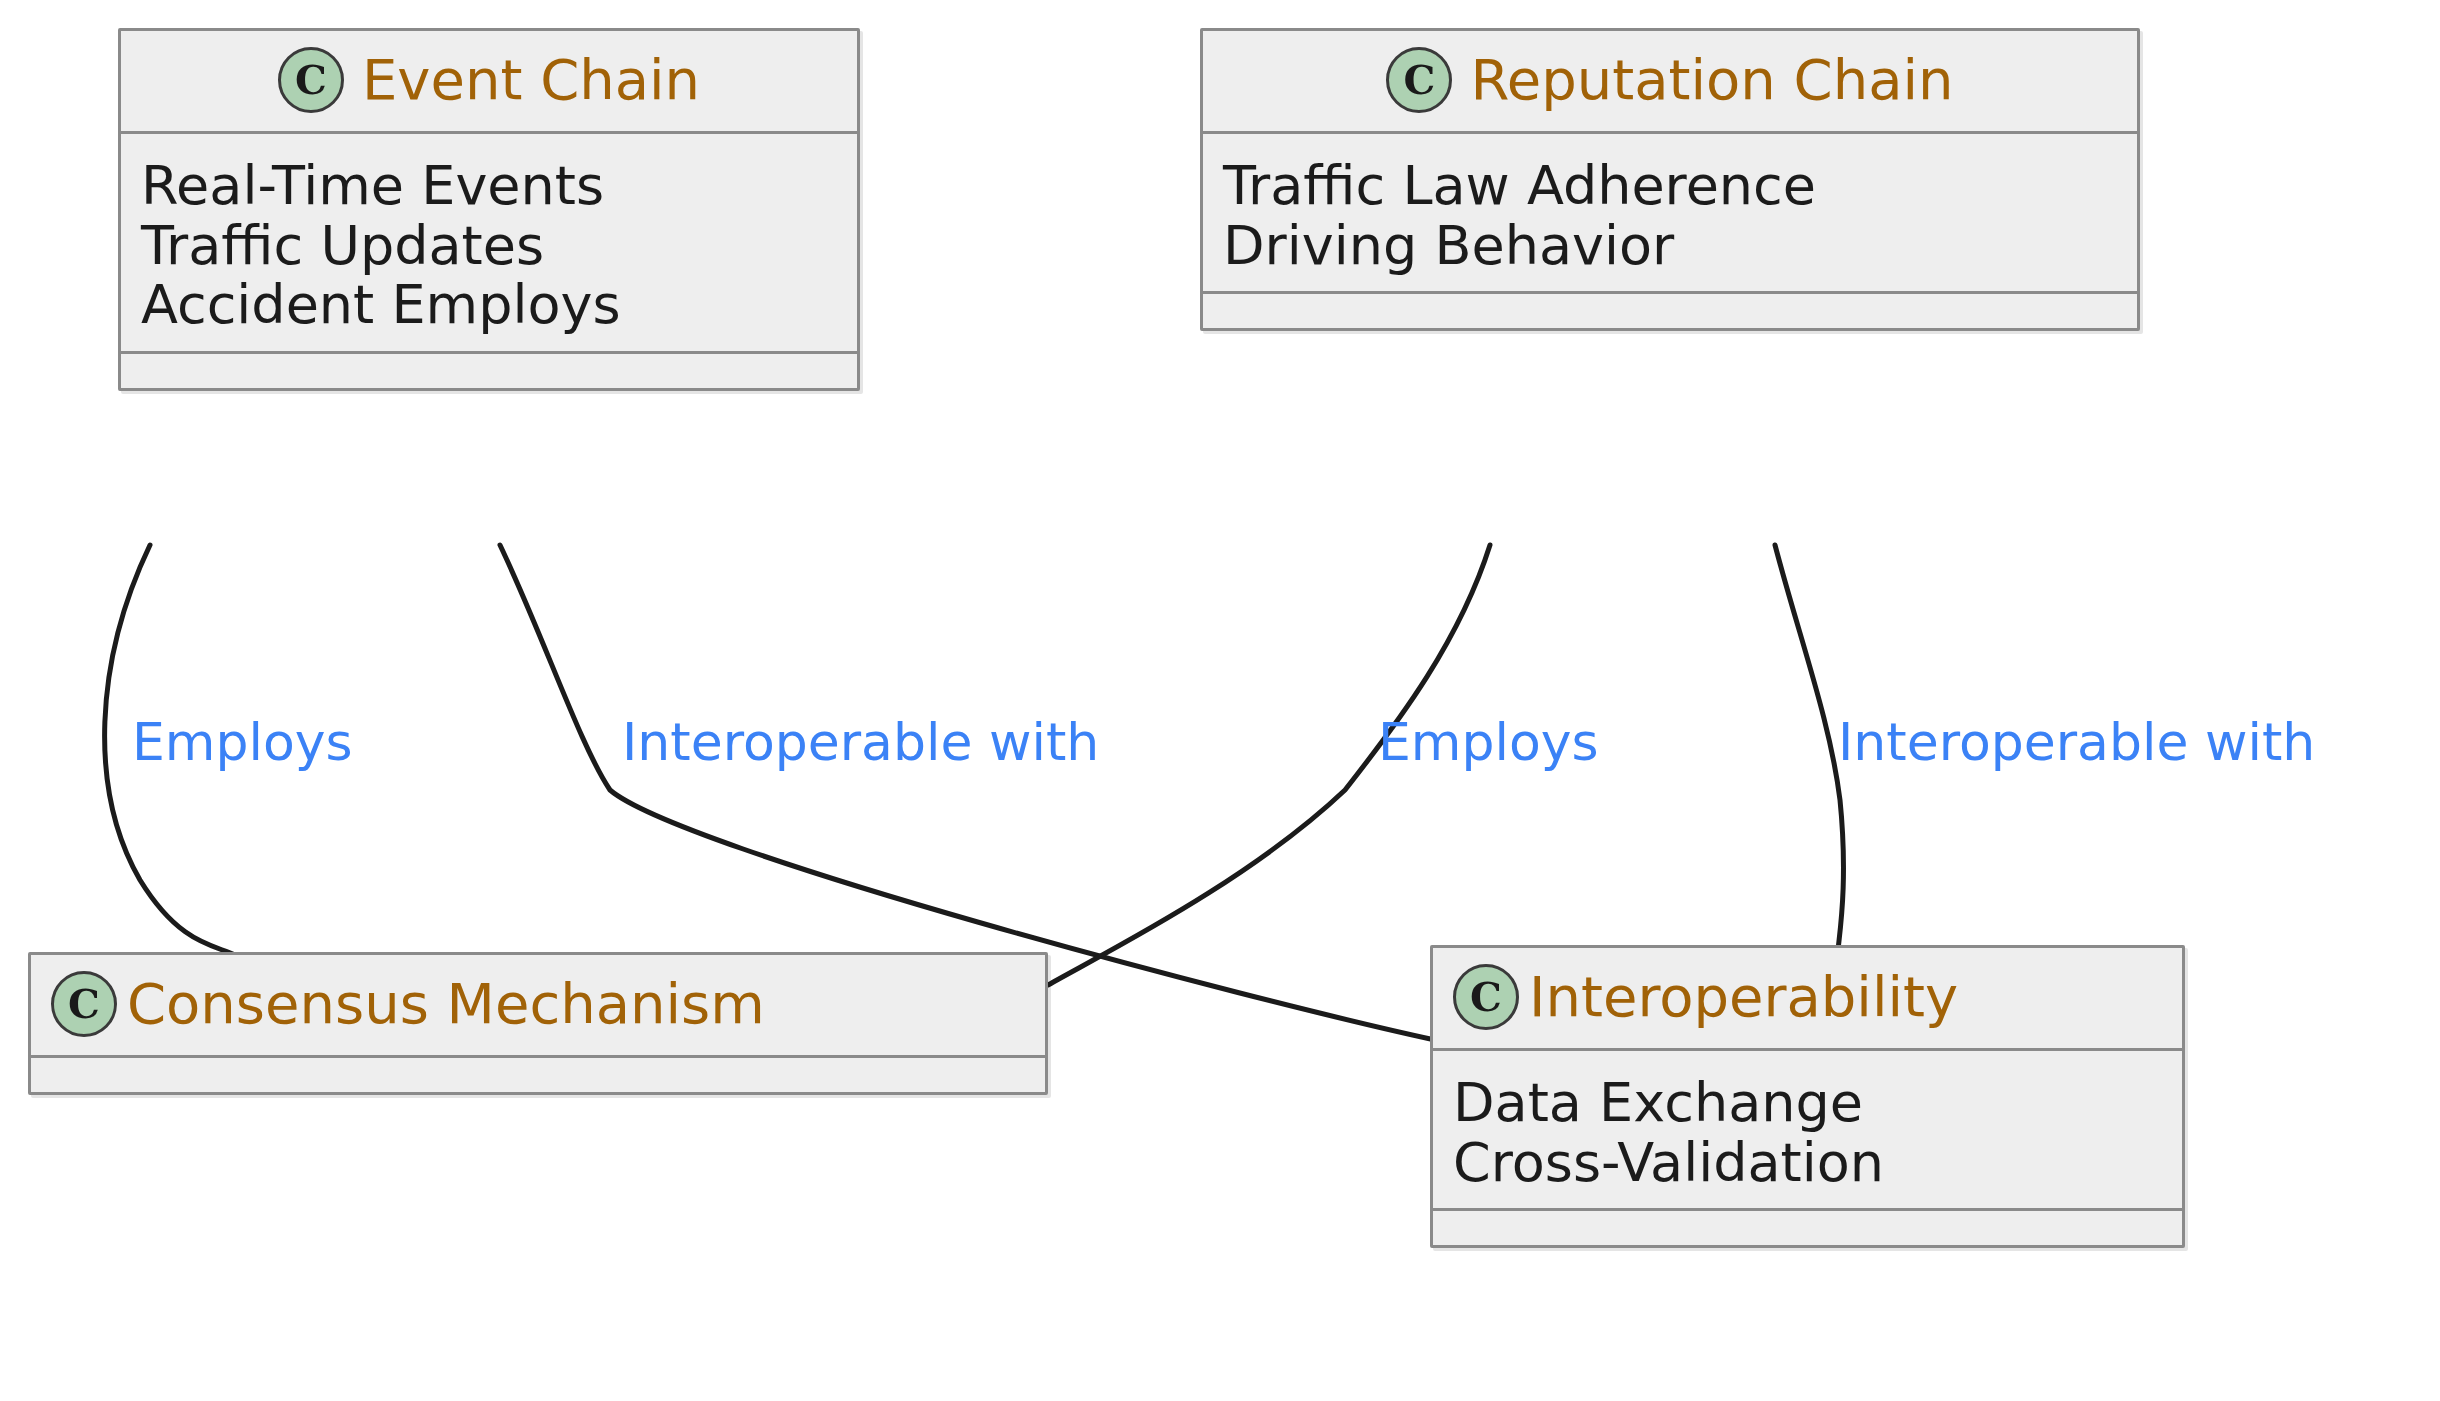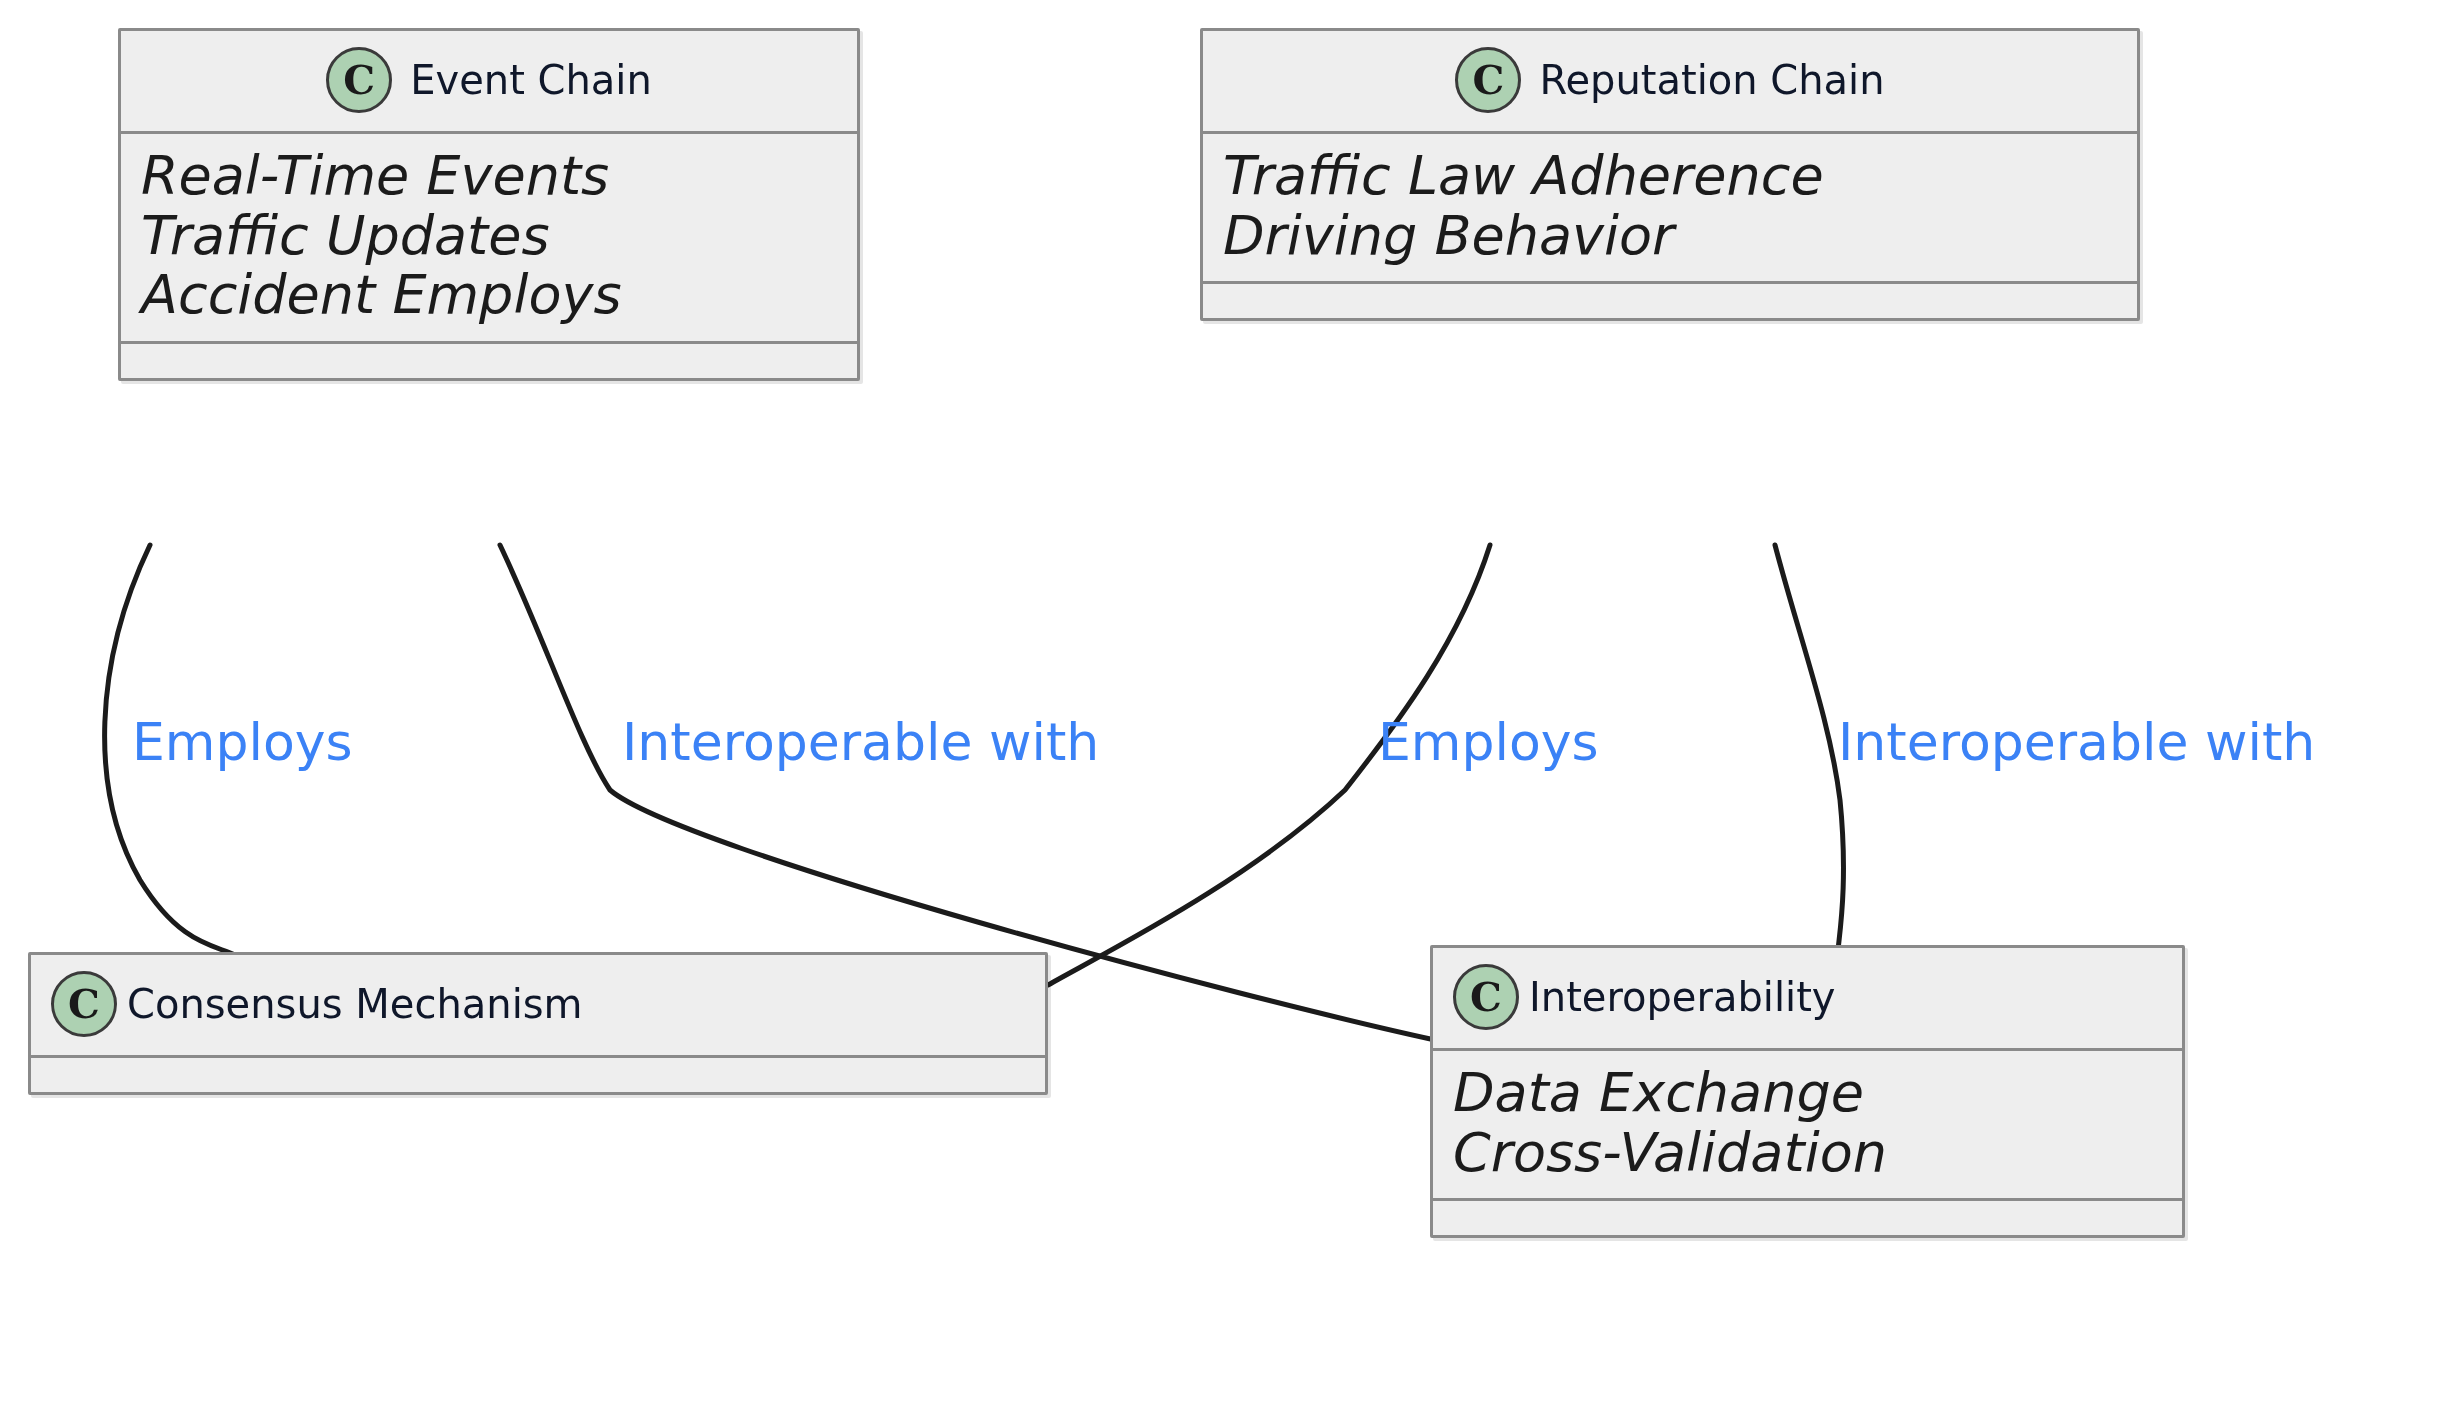--- a/index.html
+++ b/index.html
@@ -54,29 +54,28 @@
     display: flex;
     align-items: center;
     justify-content: center;
     font-size: 40px;
     font-weight: bold;
     line-height: 1;
     color: #1A1A1A;
     font-family: "DejaVu Serif", "Liberation Serif", serif;
   }
   .class-title {
-    font-size: 40px;
+    font-size: 56px;
     line-height: 1.05;
-    color: #0f172a;
+    color: #a16207;
     white-space: nowrap;
   }
   .uml-attrs {
-    padding: 14px 20px 18px 20px;
+    padding: 24px 20px 18px 20px;
     border-bottom: 3px solid #8A8A8A;
-    font-style: italic;
   }
   .attr-line {
     font-size: 54px;
     line-height: 1.03;
     color: #1B1B1B;
     white-space: nowrap;
     margin: 0 0 4px 0;
   }
   .attr-line:last-child { margin-bottom: 0; }
   .uml-methods {

